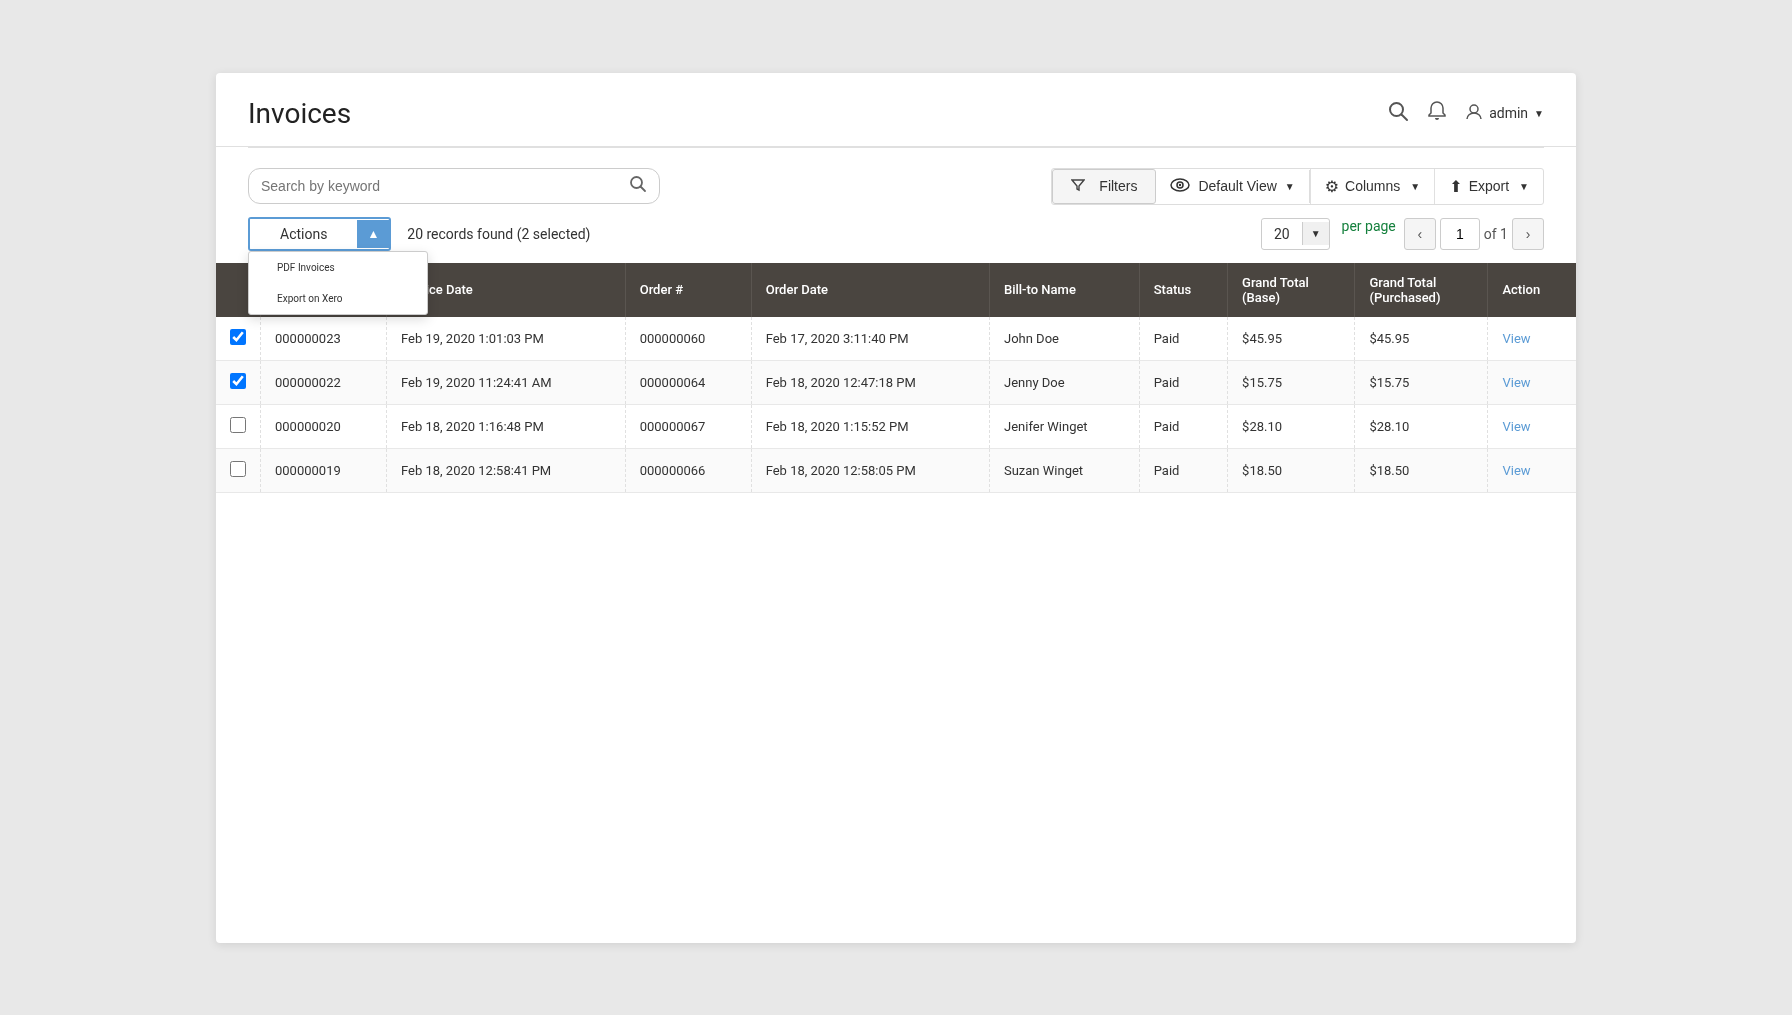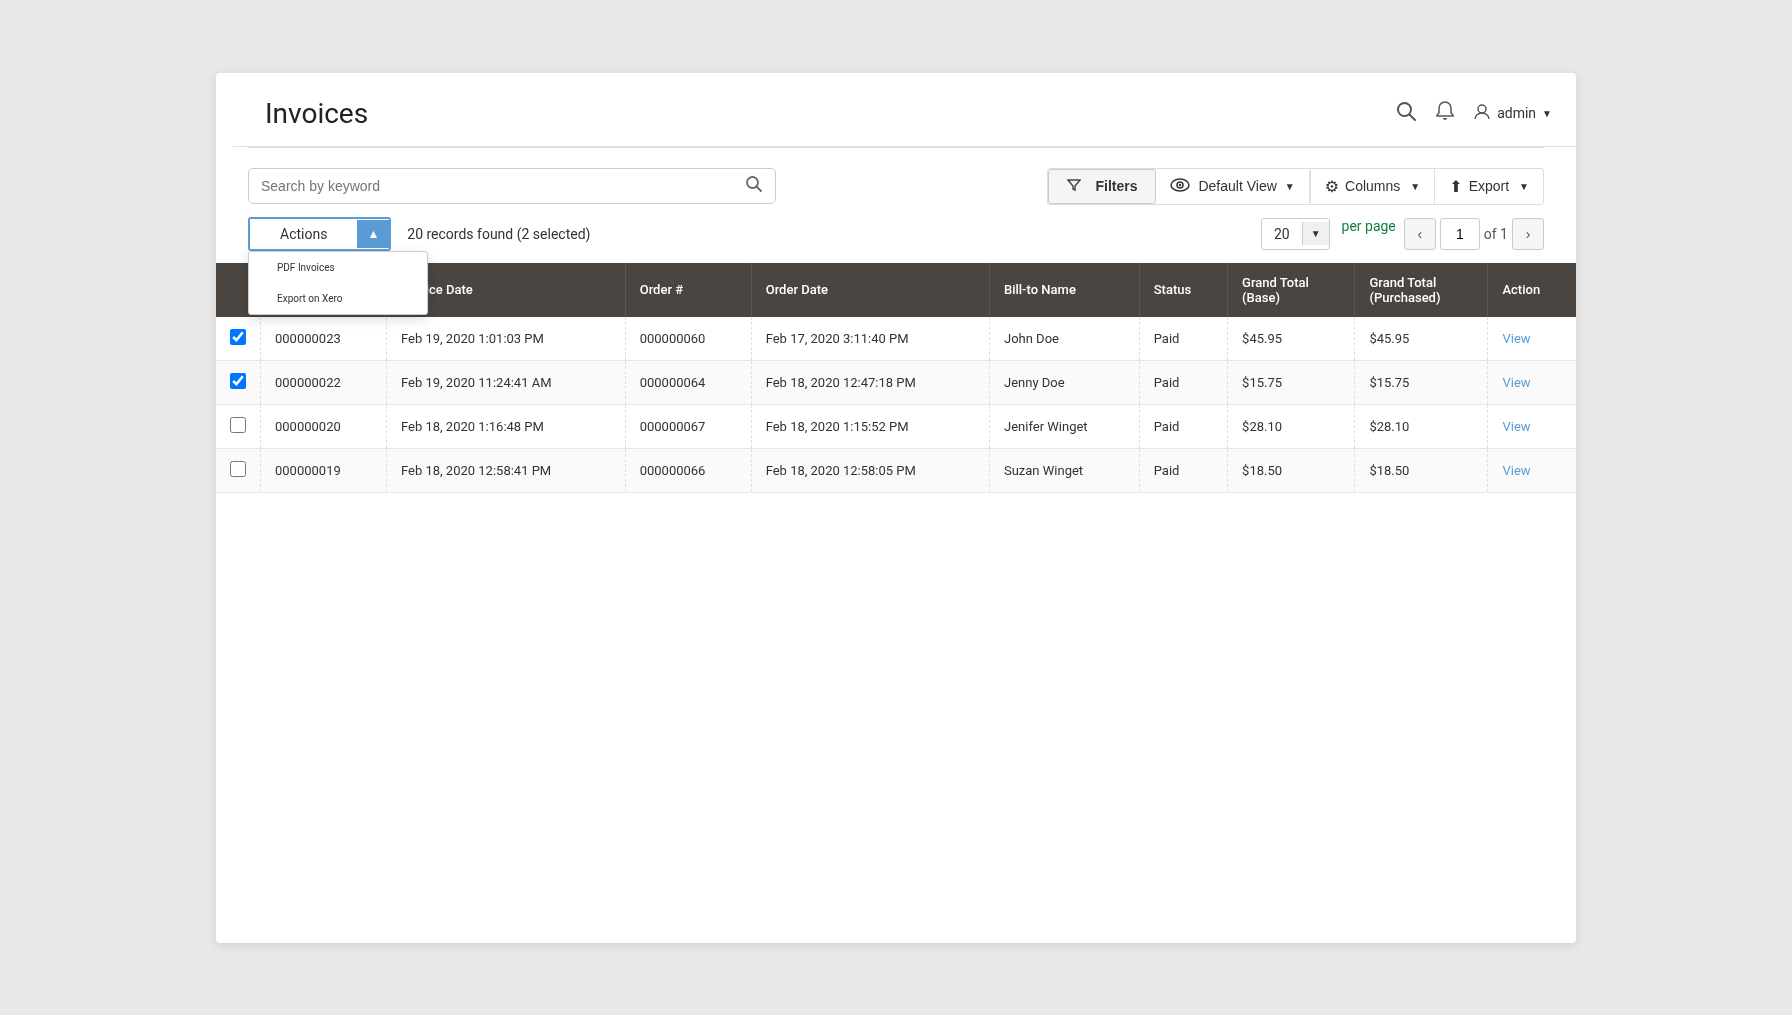--- a/index.html
+++ b/index.html
@@ -19,23 +19,22 @@
       box-shadow: 0 2px 10px rgba(0,0,0,0.1);
       width: 1360px;
       min-height: 870px;
       padding: 0;
       position: relative;
     }
     .header {
       display: flex;
       align-items: center;
       justify-content: space-between;
-      padding: 24px 24px 16px 32px;
+      padding: 24px 32px 16px 32px;
       border-bottom: 1px solid #e0e0e0;
-      margin-left: 17px;
     }
     .header-title {
       font-size: 28px;
       font-weight: 400;
       color: #222;
     }
     .header-actions {
       display: flex;
       align-items: center;
       gap: 18px;
@@ -58,23 +57,23 @@
       padding: 20px 32px 0 32px;
       display: flex;
       align-items: center;
       gap: 12px;
       flex-wrap: wrap;
     }
     .search-box {
       display: flex;
       align-items: center;
       border: 1px solid #ccc;
-      border-radius: 5px;
+      border-radius: 12px;
       padding: 6px 12px;
-      width: 528px;
+      width: 412px;
       background: #fff;
     }
     .search-box input {
       border: none;
       outline: none;
       flex: 1;
       font-size: 14px;
       color: #999;
     }
     .search-icon {
@@ -86,21 +85,20 @@
       display: flex;
       align-items: center;
       gap: 14px;
       padding: 8px 18px;
       border: 1px solid #ccc;
       background: #f5f5f5;
       border-radius: 3px;
       cursor: pointer;
       font-size: 14px;
       color: #333;
-      font-weight: bold;
     }
     .view-btn {
       display: flex;
       align-items: center;
       gap: 8px;
       padding: 8px 14px;
       border: none;
       background: transparent;
       cursor: pointer;
       font-size: 14px;

